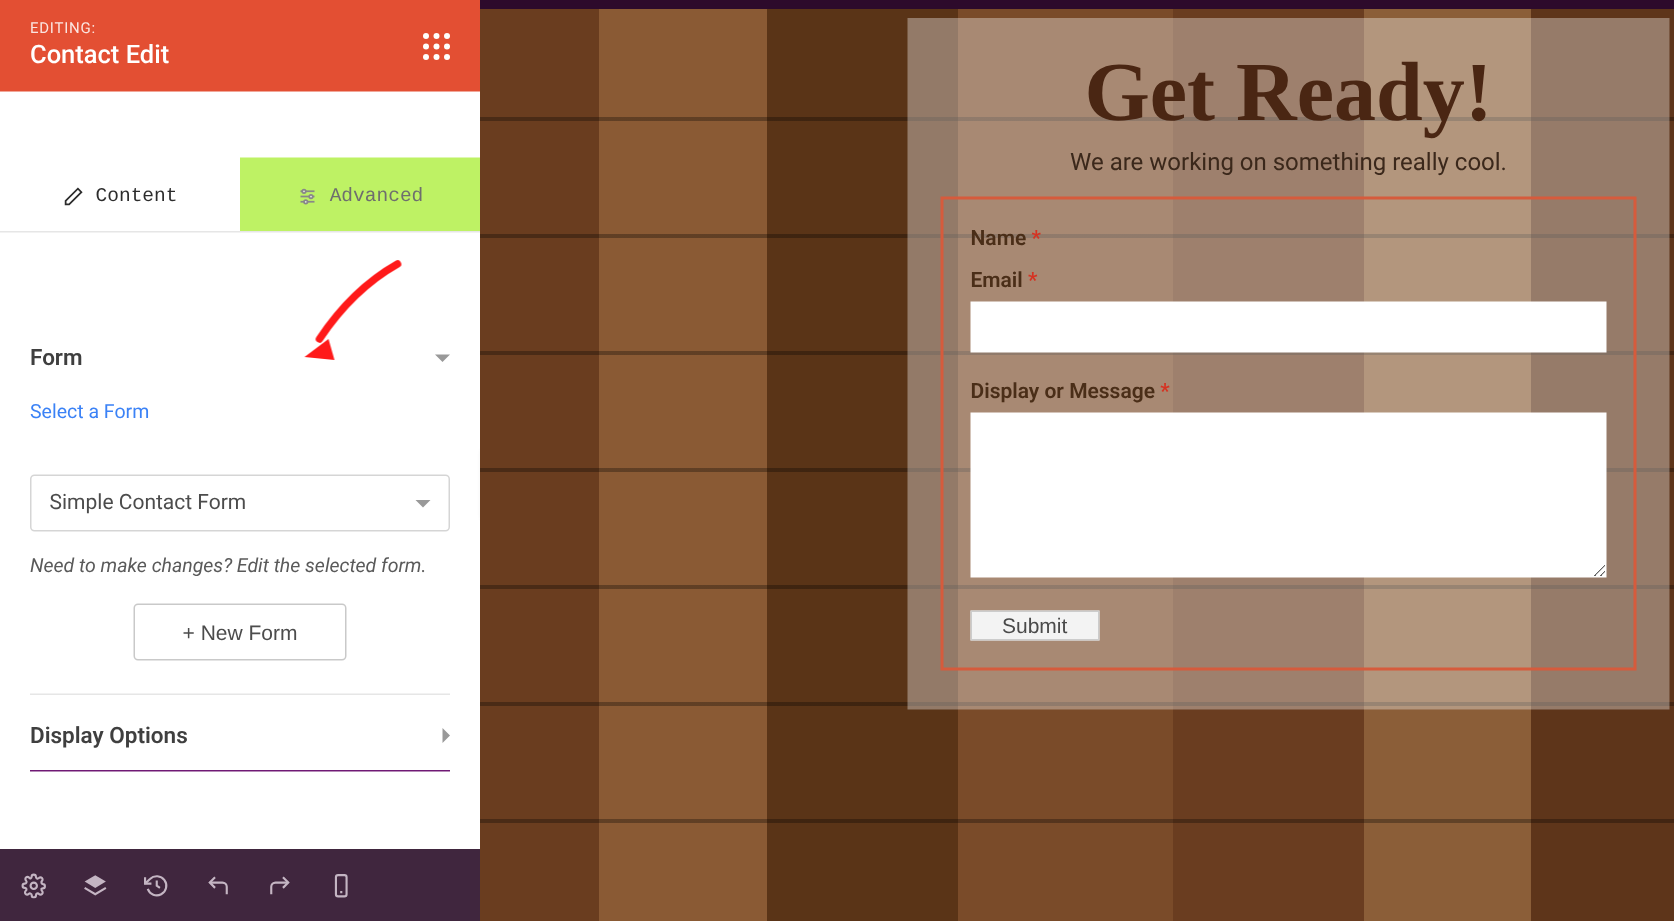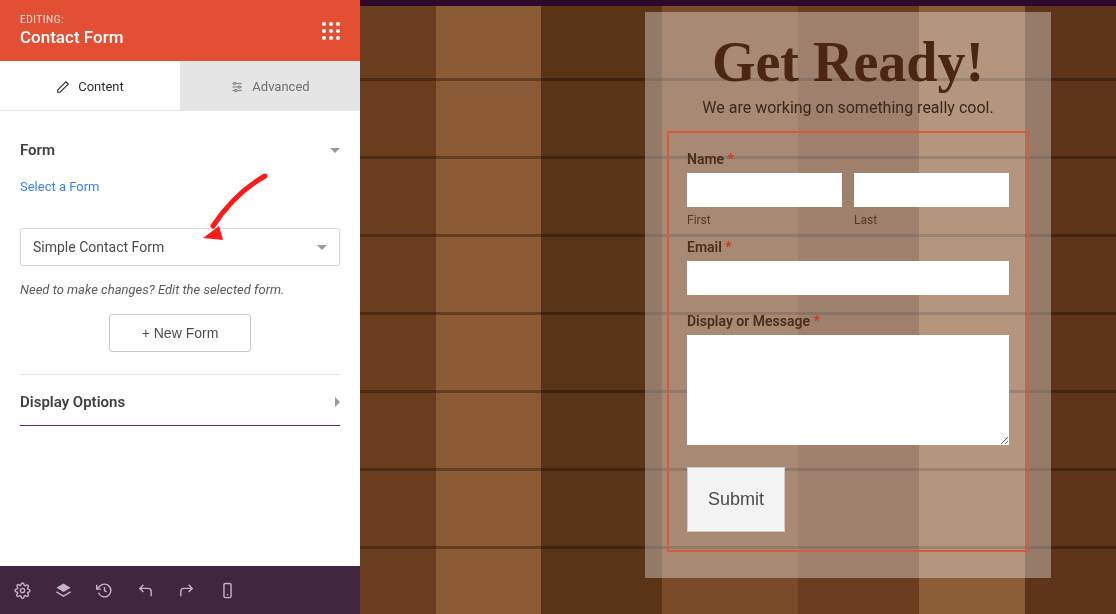--- a/index.html
+++ b/index.html
@@ -1,29 +1,29 @@
 <!DOCTYPE html>
 <html><head>
 <meta charset="utf-8">
 <style>
 * { box-sizing: border-box; margin: 0; padding: 0; }
 body { font-family: -apple-system, BlinkMacSystemFont, "Segoe UI", Roboto, sans-serif; width: 1116px; height: 614px; overflow: hidden; display: flex; }
 
-.sidebar { width: 360px; height: 614px; background: #fff; display: flex; flex-direction: column; position: relative; }
+.sidebar { width: 320px; height: 614px; background: #fff; display: flex; flex-direction: column; position: relative; gap: 44px; }
 
 .sidebar-header { background: #e34f33; color: #fff; padding: 14px 20px; display: flex; align-items: center; justify-content: space-between; }
 .editing-label { font-size: 10px; letter-spacing: 0.5px; opacity: 0.85; text-transform: uppercase; }
 .widget-title { font-size: 17px; font-weight: 500; margin-top: 2px; }
 .drag-grid { display: grid; grid-template-columns: repeat(3, 4px); grid-template-rows: repeat(3, 4px); gap: 3px; }
 .drag-grid span { width: 4px; height: 4px; background: #fff; border-radius: 50%; }
 
 .tabs { display: flex; border-bottom: 1px solid #e6e6e6; }
-.tab { flex: 1; text-align: center; padding: 18px 0 16px; font-size: 13px; color: #6e6e6e; display: flex; align-items: center; justify-content: center; gap: 8px; cursor: pointer; }
+.tab { flex: 1; text-align: center; padding: 18px 0 16px; font-size: 13px; color: #6e6e6e; display: flex; align-items: center; justify-content: center; gap: 8px; cursor: pointer; font-family: Liberation Mono, monospace; }
 .tab.active { background: #fff; color: #2c2c2c; }
-.tab.inactive { background: #e5e5e5; }
+.tab.inactive { background: #bef264; }
 
 .panel-body { padding: 20px; flex: 1; overflow: auto; }
 .section-row { display: flex; align-items: center; justify-content: space-between; padding: 10px 0 14px; color: #3f3f3f; font-size: 15px; font-weight: 600; cursor: pointer; }
 .section-row.border-top { border-top: 1px solid #e6e6e6; padding-top: 18px; }
 .section-row.border-bottom { border-bottom: 1px solid #701a75; }
 
 .field-label { font-size: 13px; color: #3b82f6; margin-top: 6px; margin-bottom: 8px; }
 .select { width: 100%; border: 1px solid #d5d5d5; border-radius: 3px; padding: 10px 12px; font-size: 14px; color: #4c4c4c; display: flex; align-items: center; justify-content: space-between; cursor: pointer; margin-top: 34px; }
 .help-text { font-size: 13px; font-style: italic; color: #5a5a5a; margin-top: 14px; line-height: 1.5; }
 .btn-new-form { display: inline-block; margin: 14px auto 22px; border: 1px solid #c9c9c9; padding: 10px 32px; font-size: 14px; border-radius: 3px; color: #4c4c4c; background: #fff; cursor: pointer; }
@@ -36,49 +36,49 @@
 
 .arrow-annot { position: absolute; left: 195px; top: 168px; pointer-events: none; }
 
 .preview { flex: 1; height: 614px; position: relative; background:
   repeating-linear-gradient(180deg, rgba(0,0,0,0.3) 0 3px, transparent 3px 78px),
   linear-gradient(90deg, #6a3d1f 0 10%, #8a5a34 10% 24%, #5a3417 24% 40%, #7a4b29 40% 58%, #6a3d20 58% 74%, #8b5e38 74% 88%, #5e351a 88% 100%);
   background-color: #6d4228;
 }
 .preview::before { content: ""; position: absolute; left:0; top:0; width:100%; height:6px; background: #2d0a2b; }
 
-.card { position: absolute; left: 285px; top: 12px; width: 406px; background: rgba(255,255,255,0.35); padding: 18px 22px 26px; }
+.card { position: absolute; left: 285px; top: 12px; width: 508px; background: rgba(255,255,255,0.35); padding: 18px 22px 26px; }
 .card-title { font-family: "Brush Script MT", cursive; font-size: 56px; color: #4a2613; text-align: center; font-weight: bold; }
 .card-sub { text-align: center; color: #3b281b; font-size: 16px; margin-top: 4px; }
 .form-wrap { border: 2px solid #d65b3c; margin-top: 14px; padding: 18px; }
 .fld-lbl { color: #4a2e18; font-size: 14px; font-weight: 600; margin-bottom: 6px; }
 .req { color: #d63322; }
 .name-row { display: flex; gap: 12px; margin-bottom: 10px; }
 .name-row > div { flex: 1; }
 .txt { width: 100%; height: 34px; border: none; background: #fff; }
 .sub-lbl { font-size: 12px; color: #553a22; margin-top: 6px; }
 .email-input { width: 100%; height: 34px; border: none; background: #fff; margin-bottom: 18px; }
 .ta { width: 100%; height: 110px; border: none; background: #fff; resize: both; margin-bottom: 18px; }
-.submit-btn { background: #f3f3f3; border: 1px solid #ccc; padding: 21px 20px; font-size: 18px; color: #4a4a4a; cursor: pointer; }
+.submit-btn { background: #f3f3f3; border: 1px solid #ccc; padding: 1px 20px; font-size: 14px; color: #4a4a4a; cursor: pointer; }
 
 .chev { border-style: solid; display: inline-block; }
 .chev-down { border-width: 5px 5px 0 5px; border-color: #999 transparent transparent transparent; }
 .chev-right { border-width: 5px 0 5px 5px; border-color: transparent transparent transparent #999; }
 
 svg { display: block; }
 </style>
 </head>
 <body>
 
 <div class="sidebar">
 
   <div class="sidebar-header">
     <div>
       <div class="editing-label">EDITING:</div>
-      <div class="widget-title">Contact Form</div>
+      <div class="widget-title">Contact Edit</div>
     </div>
     <div class="drag-grid">
       <span></span>
         <span></span>
         <span></span>
         <span></span>
         <span></span>
         <span></span>
         <span></span>
         <span></span>
@@ -187,30 +187,20 @@
 <div class="preview">
   <div class="card">
     <div class="card-title">Get Ready!</div>
     <div class="card-sub">We are working on something really cool.</div>
 
     <div class="form-wrap">
       <div class="fld-lbl">
         <span>Name</span>
         <span class="req">*</span>
       </div>
-      <div class="name-row">
-        <div>
-          <input class="txt" style="">
-          <div class="sub-lbl">First</div>
-        </div>
-        <div>
-          <input class="txt" style="">
-          <div class="sub-lbl">Last</div>
-        </div>
-      </div>
 
       <div class="fld-lbl" style="margin-top:12px">
         <span>Email</span>
         <span class="req">*</span>
       </div>
       <input class="email-input" style="">
 
       <div class="fld-lbl">
         <span>Display or Message</span>
         <span class="req">*</span>

